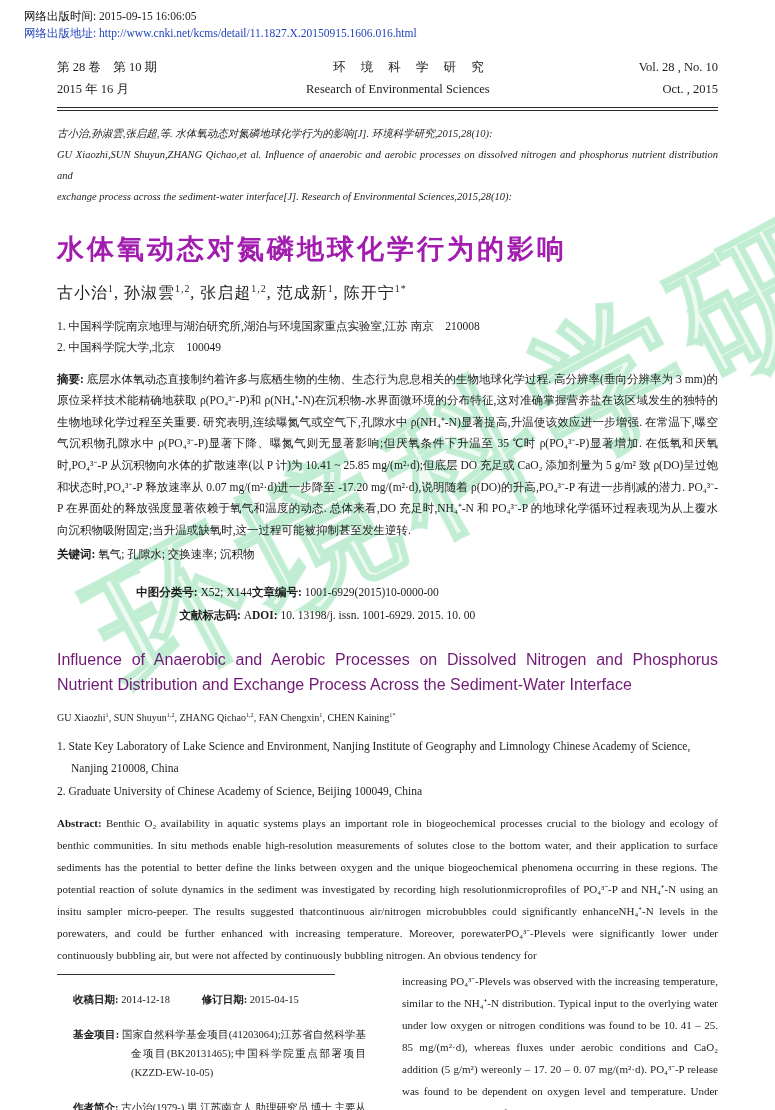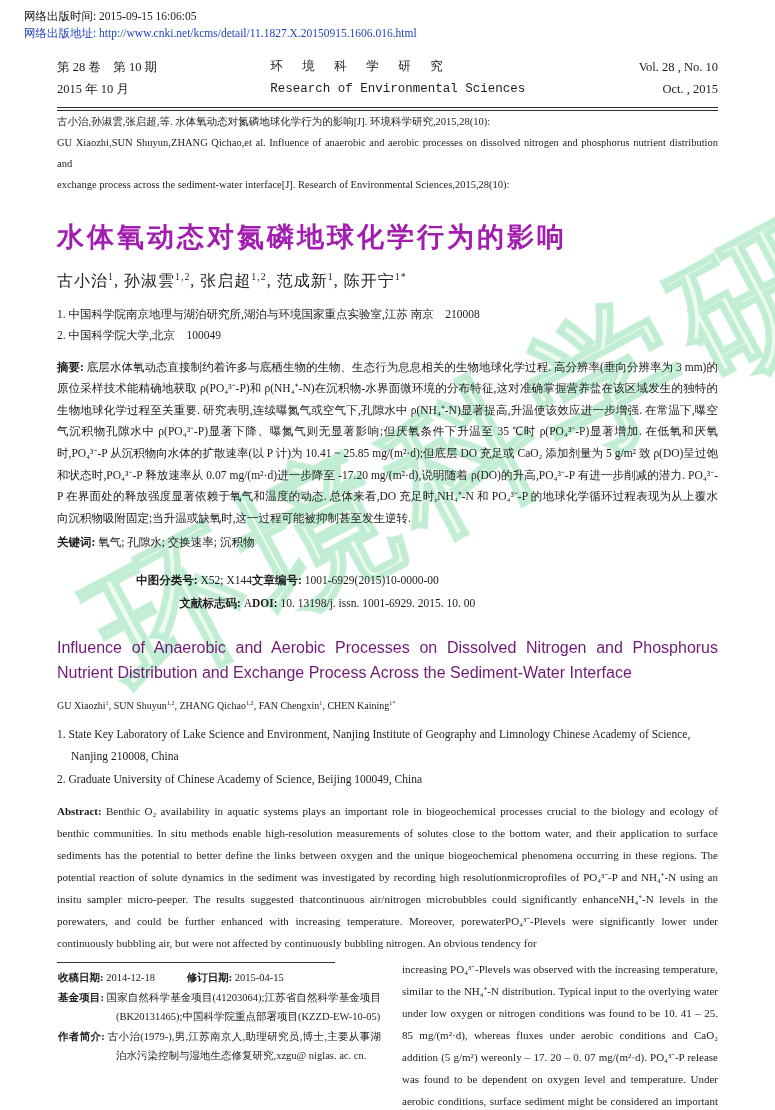--- a/index.html
+++ b/index.html
@@ -8,25 +8,25 @@
   .watermark{position:absolute;top:560px;left:60px;font-family:"Liberation Sans",sans-serif;
         font-size:150px;font-weight:700;letter-spacing:14px;white-space:nowrap;
         color:rgba(80,205,130,0.10);-webkit-text-stroke:2px rgba(80,205,130,0.28);
         transform:rotate(-28deg);transform-origin:left top;pointer-events:none;z-index:0;}
   .inner{position:relative;z-index:1;}
   .meta{padding:8px 0 0 24px;font-size:11.5px;line-height:1.45;}
   .meta .lbl{color:#111;}
   .meta .row2, .meta .row2 a{color:#2244bb;text-decoration:none;}
   .jheader{display:flex;justify-content:space-between;align-items:flex-start;
         padding:16px 57px 0 57px;font-size:12.5px;line-height:1.75;}
-  .jheader .c{text-align:left;font-family:Liberation Mono, monospace;}
+  .jheader .c{text-align:right;}
   .jheader .r{text-align:right;}
   .jheader .zh{letter-spacing:6px;}
   .rule-double{margin:6px 57px 0 57px;height:2px;border-top:1.6px solid #2a2a2a;border-bottom:1px solid #2a2a2a;}
-  .citation{margin:0 57px 0 57px;font-size:10.5px;line-height:2.0;text-align:justify;}
+  .citation{margin:12px 57px 0 57px;font-size:10.5px;line-height:2.0;text-align:justify;font-style:italic;}
   .cn-title{margin:24px 57px 0 57px;font-family:"Liberation Sans",sans-serif;font-weight:700;
         font-size:27px;letter-spacing:3px;color:#a21caf;}
   .cn-authors{margin:16px 57px 0 57px;font-size:16px;letter-spacing:1px;}
   .sup{vertical-align:super;font-size:62%;line-height:0;}
   .cn-affils{margin:12px 57px 0 57px;font-size:11.5px;line-height:1.85;}
   .abstract-cn{margin:10px 57px 0 57px;font-size:11.5px;line-height:1.88;text-align:justify;}
   .b{font-weight:700;}
   .kw{margin:2px 57px 16px 57px;font-size:11.5px;line-height:1.9;}
   .meta-rows{margin:2px 57px 0 57px;font-size:11.5px;line-height:1.95;text-align:right;}
   .meta-rows .row{display:flex;}
@@ -35,41 +35,41 @@
         font-size:16px;line-height:1.55;color:#701a75;text-align:justify;}
   .en-authors{margin:14px 57px 0 57px;font-size:10px;}
   .en-affils{margin:12px 57px 0 57px;font-size:11.5px;line-height:1.95;}
   .en-affils .aff{padding-left:14px;text-indent:-14px;}
   .abstract-en{margin:10px 57px 0 57px;font-size:11px;line-height:2.0;text-align:justify;}
   .cols{display:flex;margin:4px 57px 0 57px;gap:20px;}
   .col-left{width:325px;flex:none;}
   .col-right{flex:1;}
   .fnrule{width:278px;border-top:1.6px solid #333;margin:4px 0 6px 0;}
   .fn{font-size:10.5px;line-height:1.8;}
-  .fn p{margin:1px;padding-left:58px;text-indent:-58px;text-align:justify;}
+  .fn p{margin:16px;padding-left:58px;text-indent:-58px;text-align:justify;}
   .fn p.corr{padding-left:10px;text-indent:-10px;}
   .abstract-en2{font-size:11px;line-height:2.0;text-align:justify;margin:0;}
   p{margin:0;}
 </style>
 </head>
 <body>
 
 <div class="page">
   <div class="watermark">环境科学研究</div>
   <div class="inner">
 
     <div class="meta">
       <div><span class="lbl">网络出版时间:</span> <span>2015-09-15 16:06:05</span></div>
       <div class="row2"><span>网络出版地址:</span> <a href="#">http://www.cnki.net/kcms/detail/11.1827.X.20150915.1606.016.html</a></div>
     </div>
 
     <div class="jheader">
       <div class="l">
         <div>第 28 卷　第 10 期</div>
-        <div>2015 年 10 月</div>
+        <div>2015 年 16 月</div>
       </div>
       <div class="c">
         <div class="zh">环 境 科 学 研 究</div>
         <div>Research of Environmental Sciences</div>
       </div>
       <div class="r">
         <div>Vol. 28 , No. 10</div>
         <div>Oct. , 2015</div>
       </div>
     </div>

